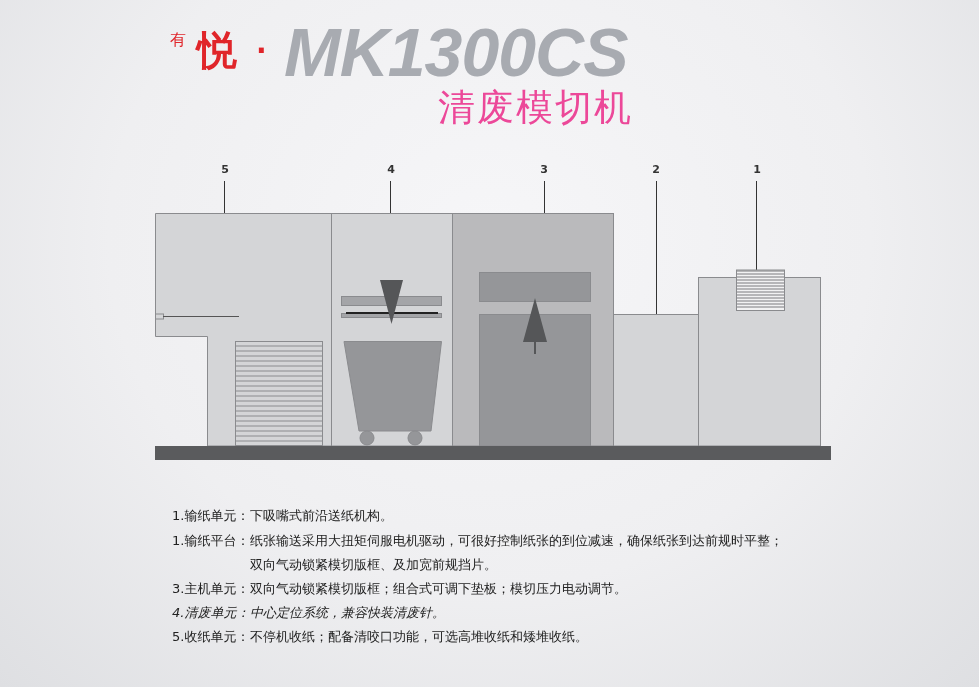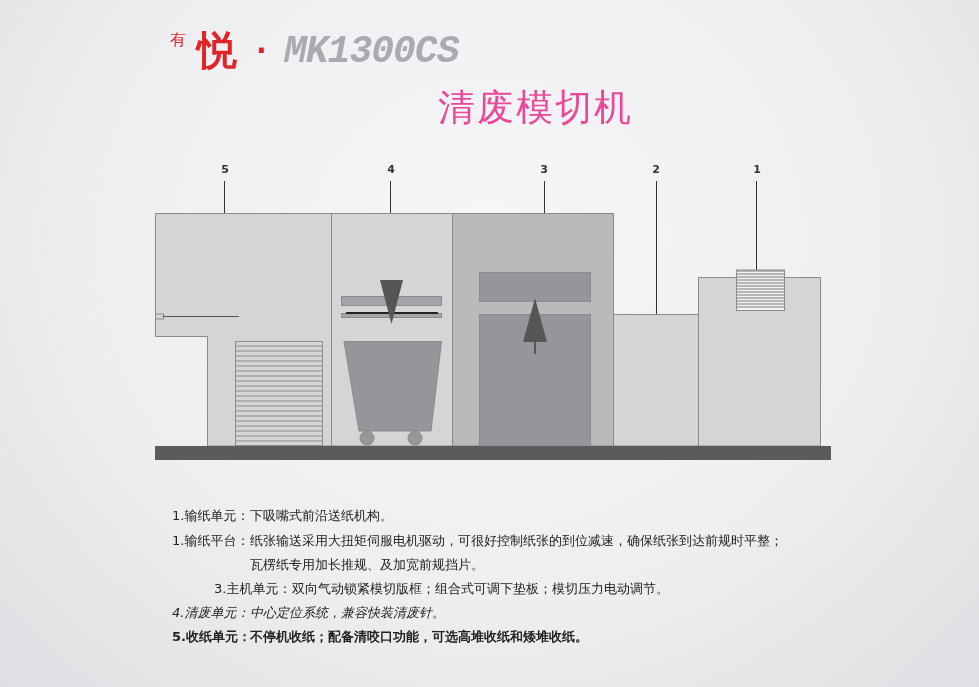--- a/index.html
+++ b/index.html
@@ -5,21 +5,21 @@
   html, body { margin:0; padding:0; }
   body {
     width:979px; height:687px; overflow:hidden; position:relative;
     background: radial-gradient(ellipse at 50% 35%, #f6f6f8 0%, #efeff1 55%, #dedfe2 100%);
     font-family: "DejaVu Sans", "Liberation Sans", sans-serif;
   }
   .abs { position:absolute; }
   .brand-you { left:170px; top:30px; font-size:16px; color:#e0252a; }
   .brand-yue { left:197px; top:26px; font-size:40px; font-weight:bold; color:#e0252a; line-height:48px; }
   .brand-dot { left:256px; top:36px; font-size:28px; color:#e0252a; font-weight:bold; line-height:30px; }
-  .model { left:284px; top:26px; font-size:38px; font-weight:bold; font-style:italic; color:#a8abb1; line-height:52px; font-family:Liberation Mono, monospace; letter-spacing:-1px; }
+  .model { left:284px; top:26px; font-size:68px; font-weight:bold; font-style:italic; color:#a8abb1; line-height:52px; font-family:Liberation Sans, sans-serif; letter-spacing:-1px; }
   .subtitle { left:438px; top:84px; font-size:37px; color:#ec4899; line-height:48px; letter-spacing:2px; }
   .callout { font-size:11px; font-weight:bold; color:#333; width:20px; text-align:center; line-height:12px; }
   .line { background:#333; width:1px; }
   .desc { left:172px; font-size:13px; color:#222; line-height:18px; white-space:nowrap; }
   .desc .label { display:inline-block; width:78px; }
 </style>
 </head>
 <body>
 
 <div class="abs brand-you">有</div>
@@ -116,23 +116,23 @@
   <rect x="155" y="446" width="676" height="14" fill="#5a5b5d"></rect>
 </svg>
 
 <div class="abs desc" style="top:507px;">
   <span class="label">1.输纸单元：</span><span>下吸嘴式前沿送纸机构。</span>
 </div>
 <div class="abs desc" style="top:532px;">
   <span class="label">1.输纸平台：</span><span>纸张输送采用大扭矩伺服电机驱动，可很好控制纸张的到位减速，确保纸张到达前规时平整；</span>
 </div>
 <div class="abs desc" style="top:556px;">
-  <span class="label"></span><span>瓦楞纸专用加长推规、及加宽前规挡片。</span>
+  <span class="label"></span><span>双向气动锁紧模切版框、及加宽前规挡片。</span>
 </div>
-<div class="abs desc" style="top:580px;margin-left:42px;">
+<div class="abs desc" style="top:580px;">
   <span class="label">3.主机单元：</span><span>双向气动锁紧模切版框；组合式可调下垫板；模切压力电动调节。</span>
 </div>
 <div class="abs desc" style="top:604px;font-style:italic;">
   <span class="label">4.清废单元：</span><span>中心定位系统，兼容快装清废针。</span>
 </div>
-<div class="abs desc" style="top:628px;font-weight:bold;">
+<div class="abs desc" style="top:628px;">
   <span class="label">5.收纸单元：</span><span>不停机收纸；配备清咬口功能，可选高堆收纸和矮堆收纸。</span>
 </div>
 
 </body></html>

